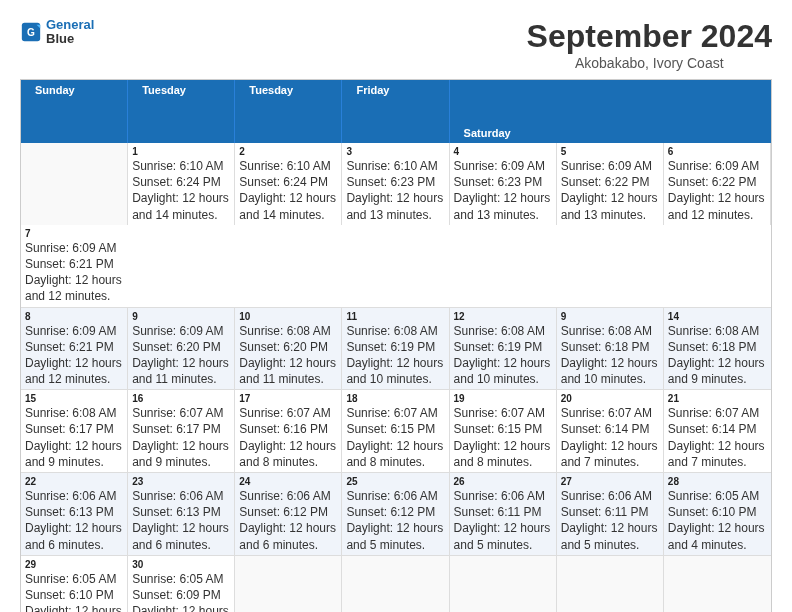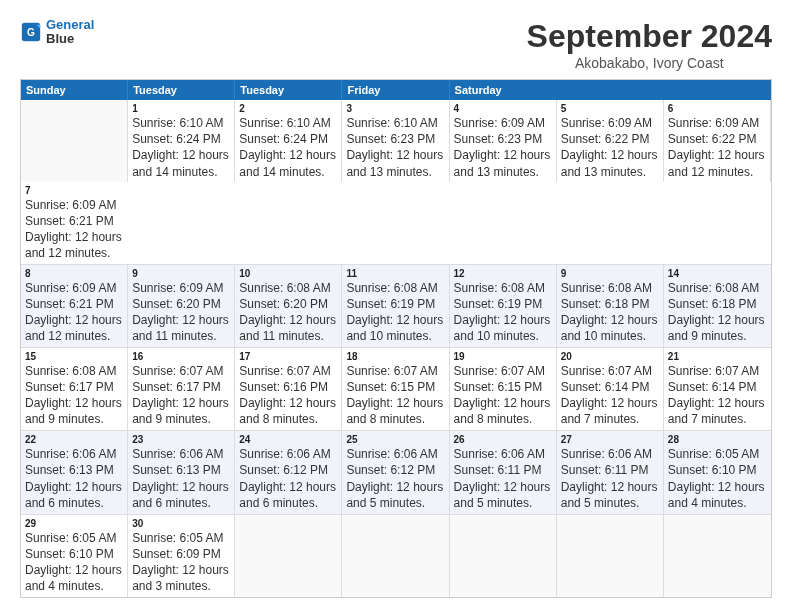--- a/index.html
+++ b/index.html
@@ -62,25 +62,25 @@
     }
     .cal-header {
       display: grid;
       grid-template-columns: repeat(7, 1fr);
       background: #1a6eb5;
     }
     .cal-header-cell {
       color: #fff;
       font-size: 11px;
       font-weight: bold;
-      padding: 4px 5px;
+      padding: 4px 14px;
       border-right: 1px solid #2980d9;
       text-align: left;
     }
-    .cal-header-cell:last-child { border-right: none; }
+    .cal-header-cell:last-child { border-right: none; margin-top: 43px; }
     .cal-body {
       display: flex;
       flex-direction: column;
       flex: 1;
     }
     .cal-row {
       display: grid;
       grid-template-columns: repeat(7, 1fr);
       flex: 1;
       border-top: 1px solid #ddd;

